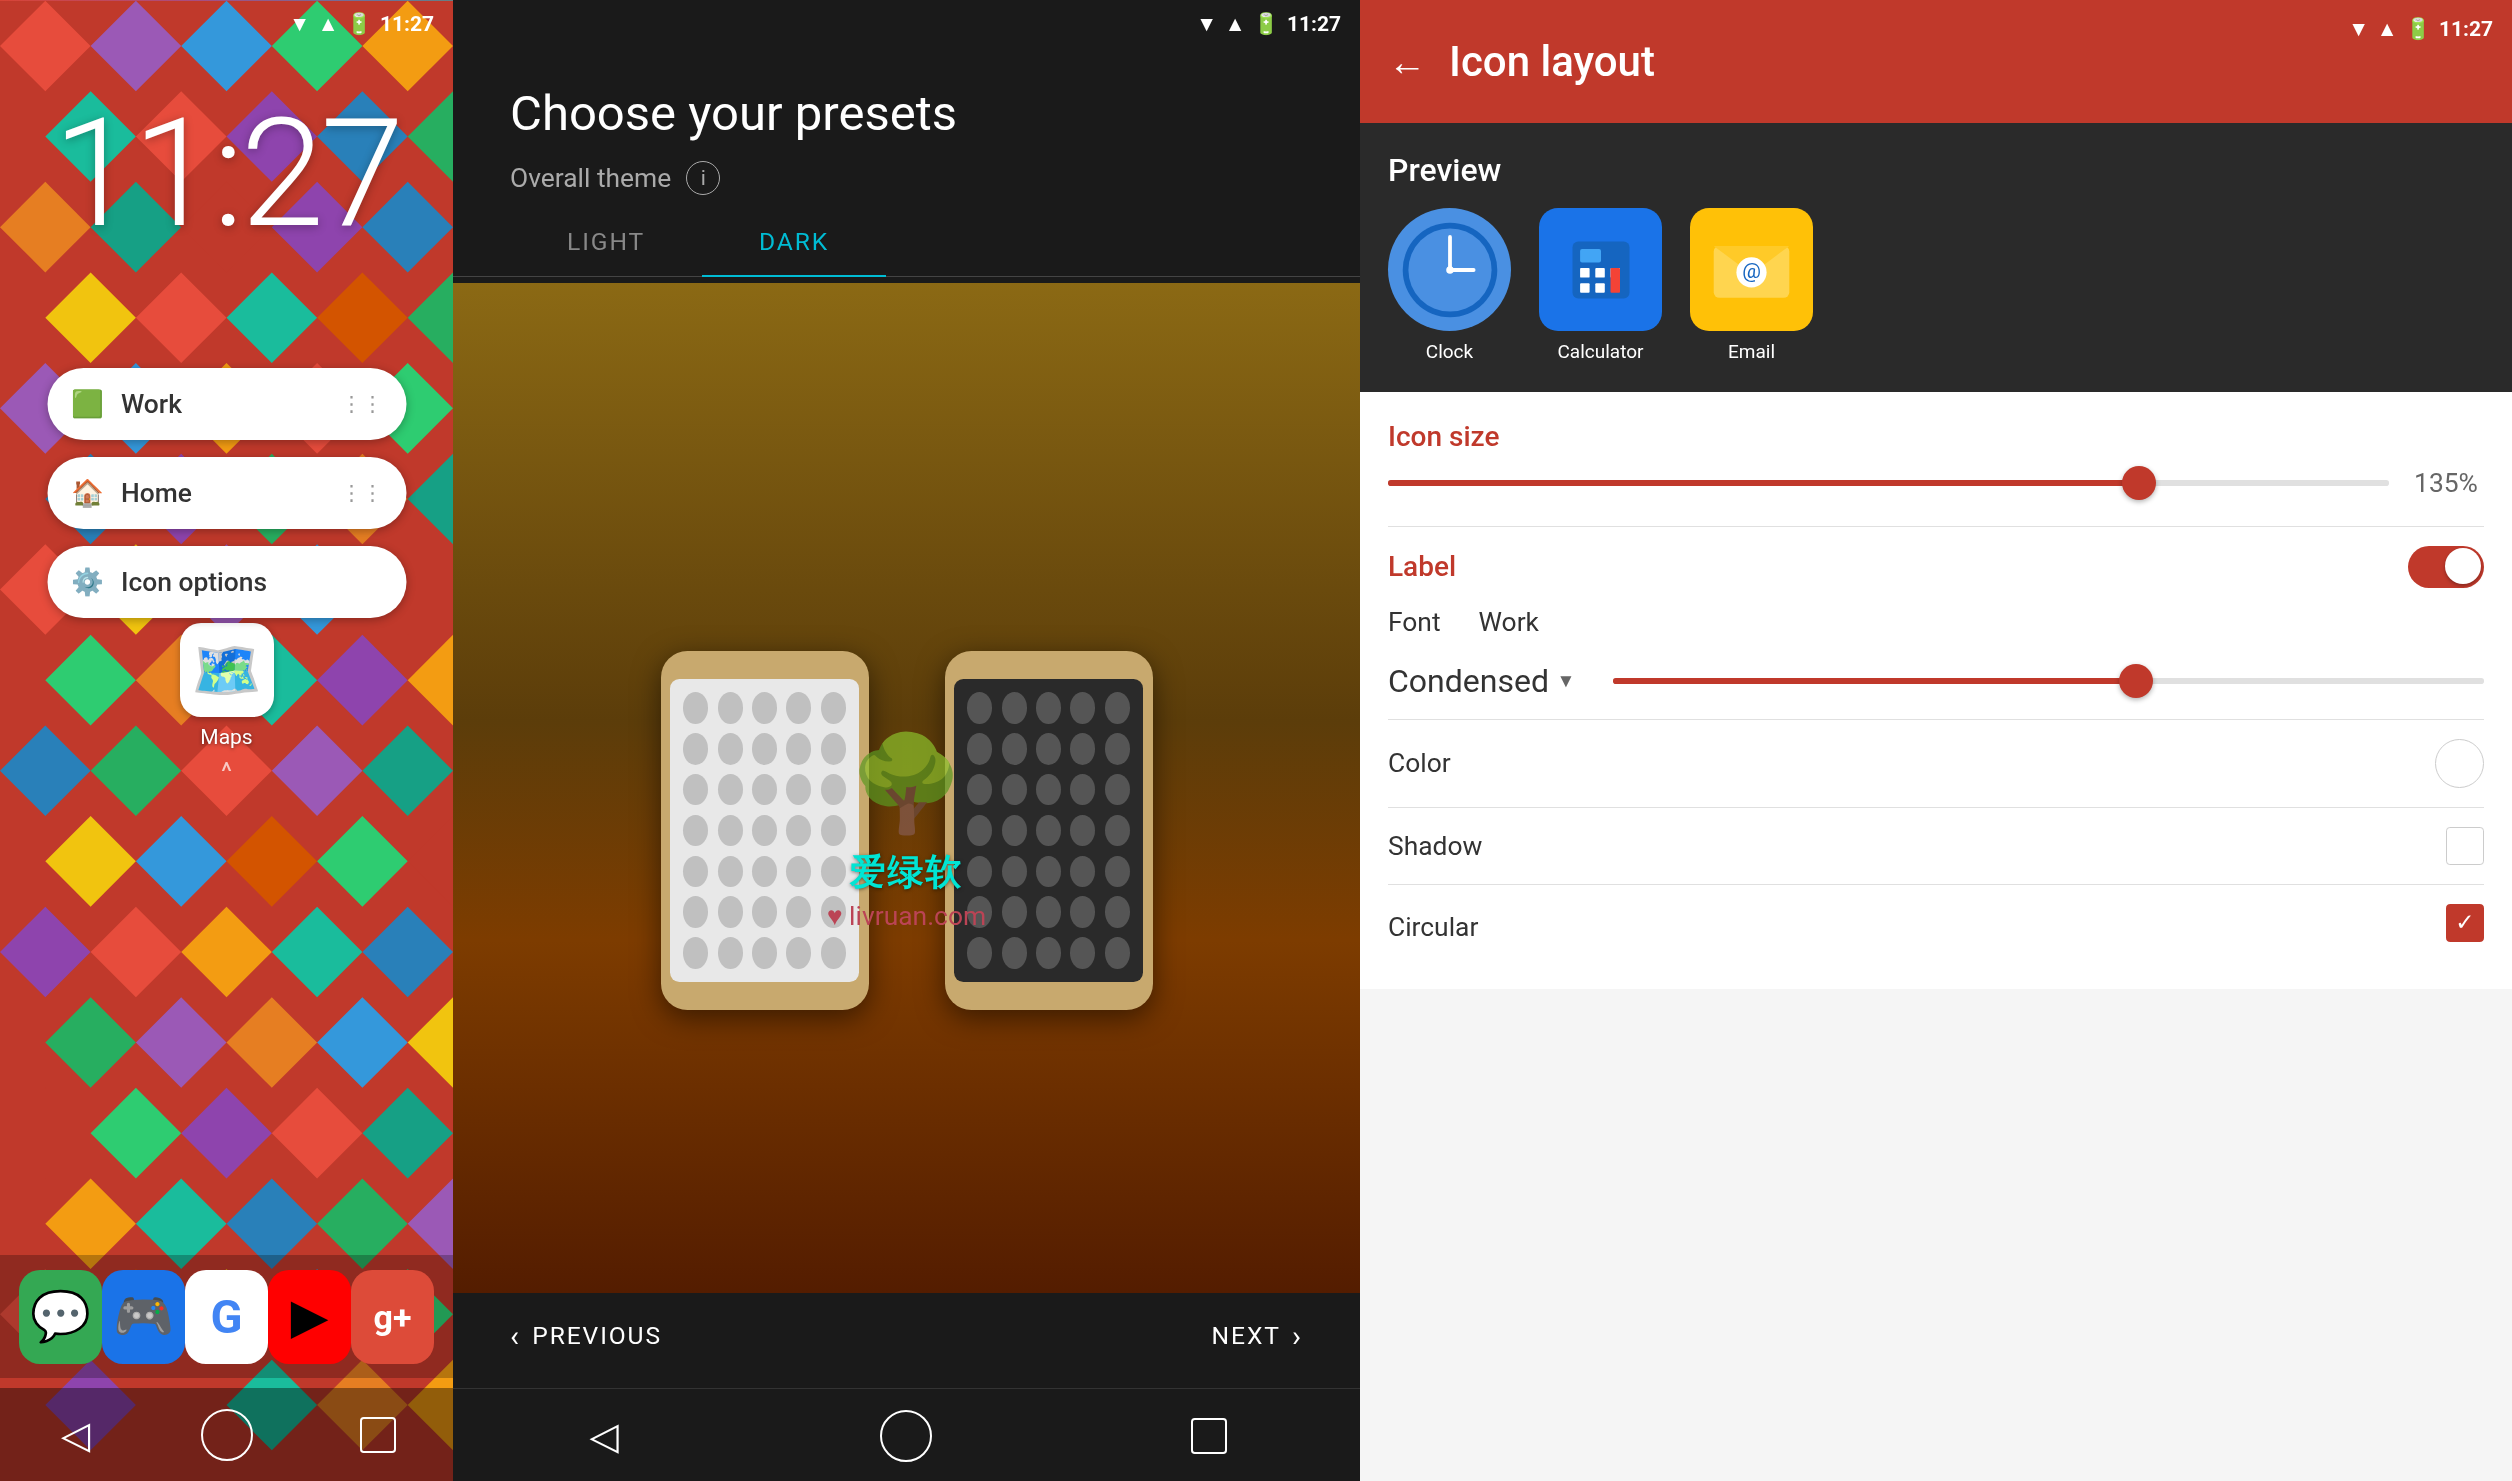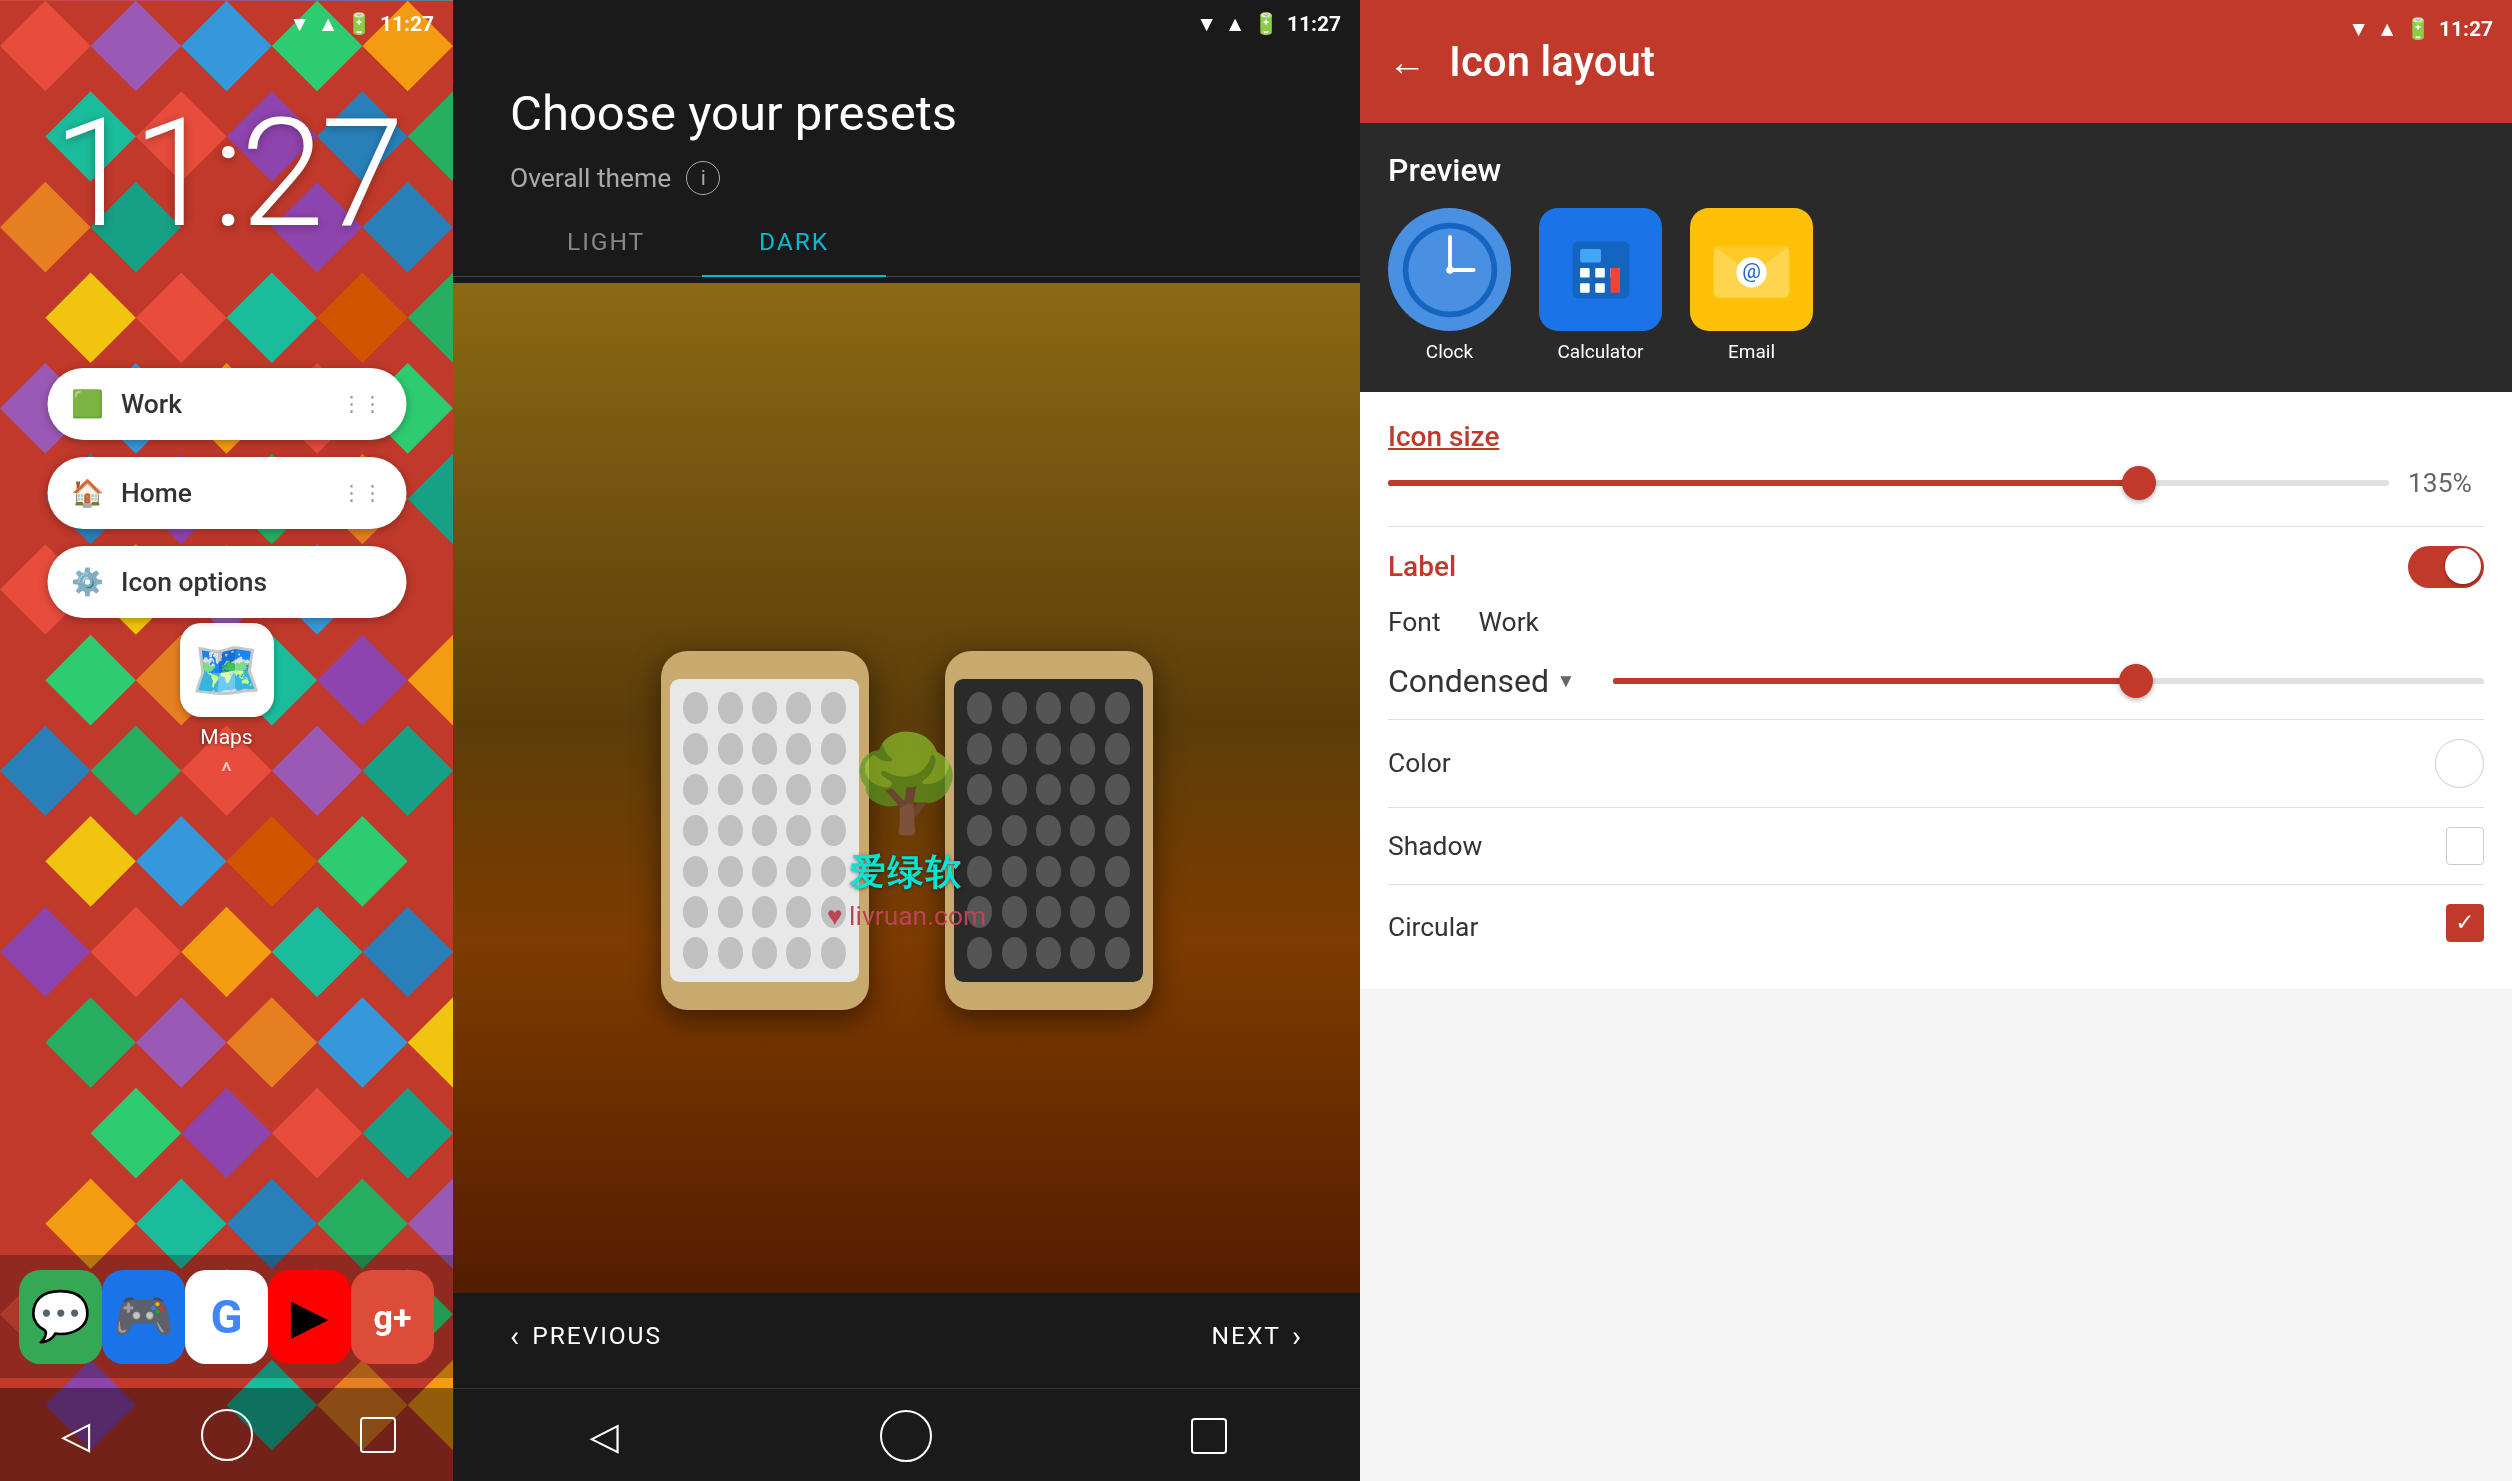--- a/index.html
+++ b/index.html
@@ -448,21 +448,20 @@
     }
     .settings-content {
       background: white;
       padding: 28px;
     }
     .setting-section-title {
       color: #c0392b;
       font-size: 28px;
       font-weight: 500;
       margin-bottom: 15px;
-      text-decoration: underline;
     }
     .slider-row {
       display: flex;
       align-items: center;
       gap: 19px;
       margin-bottom: 28px;
     }
     .slider-track {
       flex: 1;
       height: 5.7px;
@@ -482,21 +481,21 @@
       border-radius: 50%;
       position: absolute;
       top: 50%;
       transform: translate(-50%, -50%);
       box-shadow: 0 1.9px 5.7px rgba(0,0,0,0.3);
     }
     .slider-value {
       font-size: 26.4px;
       color: #666;
       width: 76px;
-      text-align: left;
+      text-align: center;
     }
     .divider {
       height: 0.9px;
       background: #e0e0e0;
       margin: 19px 0;
     }
     .label-section {
       display: flex;
       align-items: center;
       justify-content: space-between;

